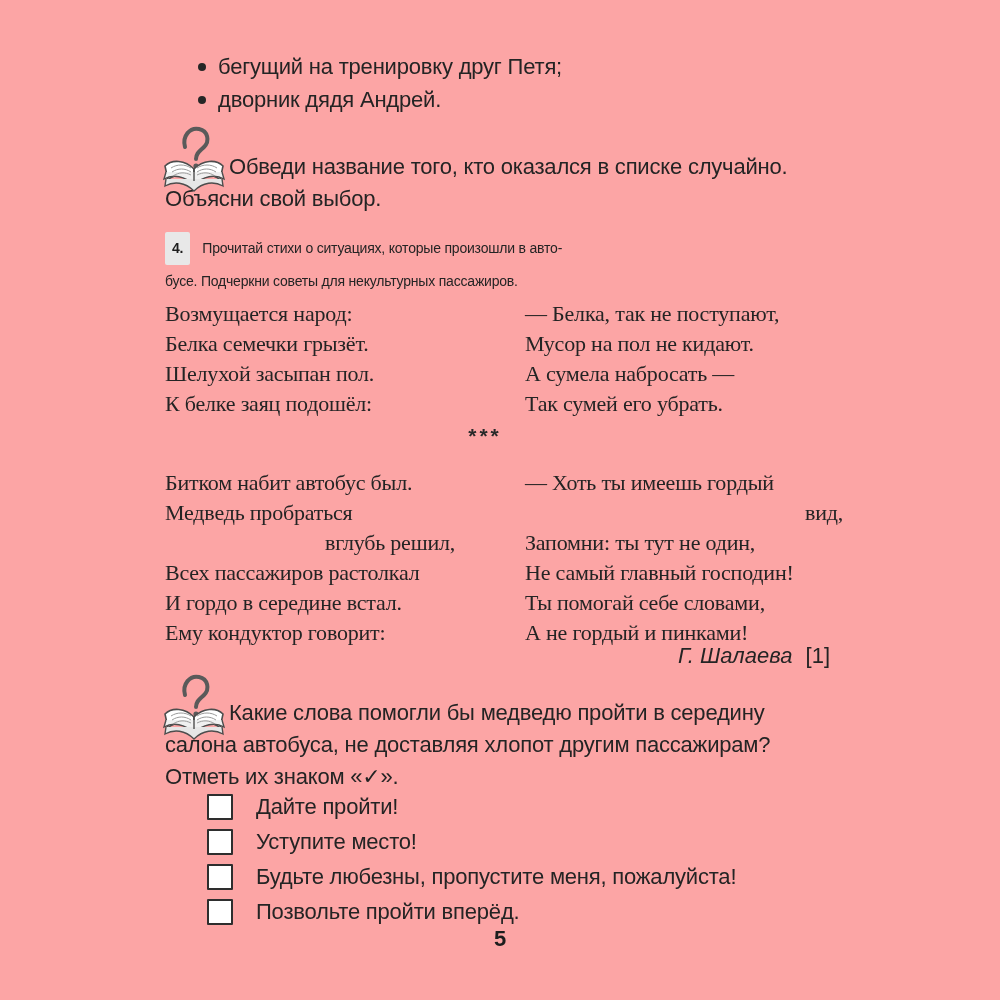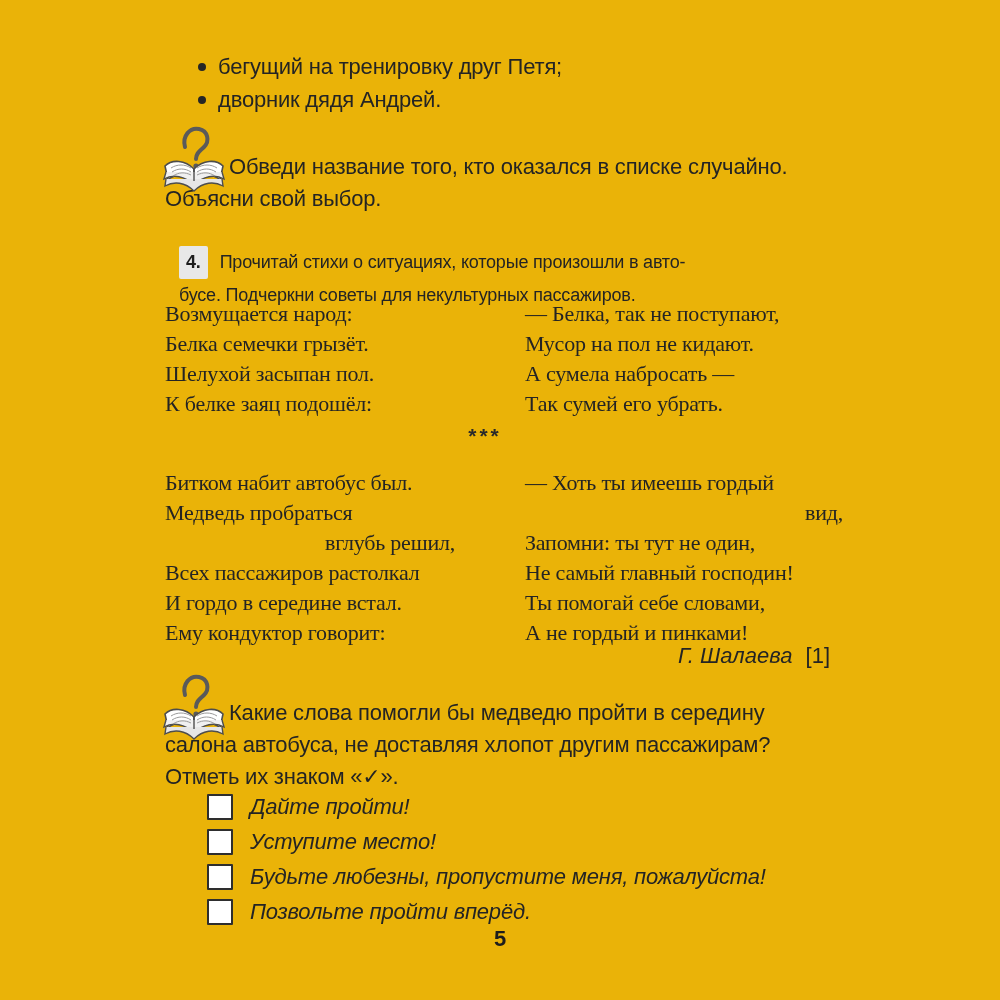--- a/index.html
+++ b/index.html
@@ -2,41 +2,41 @@
 <html lang="ru"><head>
 <meta charset="utf-8">
 <style>
   html,body{margin:0;padding:0;}
   body{
     width:1000px;height:1000px;background:#ffffff;
     font-family:"Liberation Sans","DejaVu Sans",sans-serif;
     color:#242424;
     overflow:hidden;
   }
-  .page{position:relative;width:1000px;height:1000px;background:#eab308;}
+  .page{position:relative;width:1000px;height:1000px;background:#fca5a5;}
 
   
   .bullets{position:absolute;left:197px;top:50px;width:640px;margin:0;padding:0;list-style:none;
     font-size:22px;line-height:33px;letter-spacing:-0.2px;}
   .bullets li{position:relative;padding-left:21px;}
   .bullets li .dot{position:absolute;left:1px;top:13px;width:8px;height:8px;border-radius:50%;background:#262626;}
 
   
   .icon-par{position:absolute;left:165px;width:672px;margin:0;
     font-size:22px;line-height:32px;letter-spacing:-0.2px;}
   .icon-par .lead{ text-indent:64px; display:block;}
   .book-icon{position:absolute;left:-2px;width:62px;height:80px;}
   .icon-par-1{top:151px;}
   .icon-par-1 .book-icon{top:-28px;}
   .icon-par-2{top:697px;}
   .icon-par-2 .book-icon{top:-26px;}
 
   
-  .exercise{position:absolute;left:165px;top:232px;width:672px;margin:14px;
-    font-size:18px;line-height:32px;letter-spacing:-0.2px;}
+  .exercise{position:absolute;left:165px;top:232px;width:672px;margin:0;
+    font-size:14px;line-height:32px;letter-spacing:-0.2px;}
   .task-num{display:inline-block;background:#e8e8e8;border-radius:2px;
     padding:0 7px 1px 7px;margin-right:12px;font-weight:bold;color:#1d1d1d;}
 
   
   .poem{position:absolute;left:165px;width:668px;font-size:22px;line-height:30px;letter-spacing:-0.2px;}
   .poem-1{top:299px;}
   .poem-2{top:468px;}
   .pcol{position:absolute;top:0;font-family:Liberation Serif, serif;}
   .pcol.left{left:0;width:340px;}
   .pcol.right{left:360px;width:318px;}
@@ -50,21 +50,21 @@
   .attribution{position:absolute;left:165px;top:641px;width:665px;text-align:right;
     font-size:22px;line-height:30px;}
   .attribution .author{font-style:italic;}
   .attribution .ref{margin-left:7px;}
 
   
   .checklist{position:absolute;left:207px;top:792px;width:640px;}
   .check-row{display:flex;align-items:flex-start;height:35px;}
   .checkbox{flex:0 0 auto;width:22px;height:22px;margin-top:2px;border:2.5px solid #2e2e2e;
     border-radius:1px;background:#fff;cursor:pointer;}
-  .check-label{margin-left:17px;font-size:22px;line-height:29px;letter-spacing:-0.2px;white-space:nowrap;font-style:italic;}
+  .check-label{margin-left:23px;font-size:22px;line-height:29px;letter-spacing:-0.2px;white-space:nowrap;}
 
   
   .pagenum{position:absolute;left:0;top:926px;width:1000px;text-align:center;
     font-size:22px;font-weight:bold;color:#1d1d1d;}
 
   
   .book-icon svg{display:block;width:100%;height:100%;}
 </style>
 </head>
 <body>

